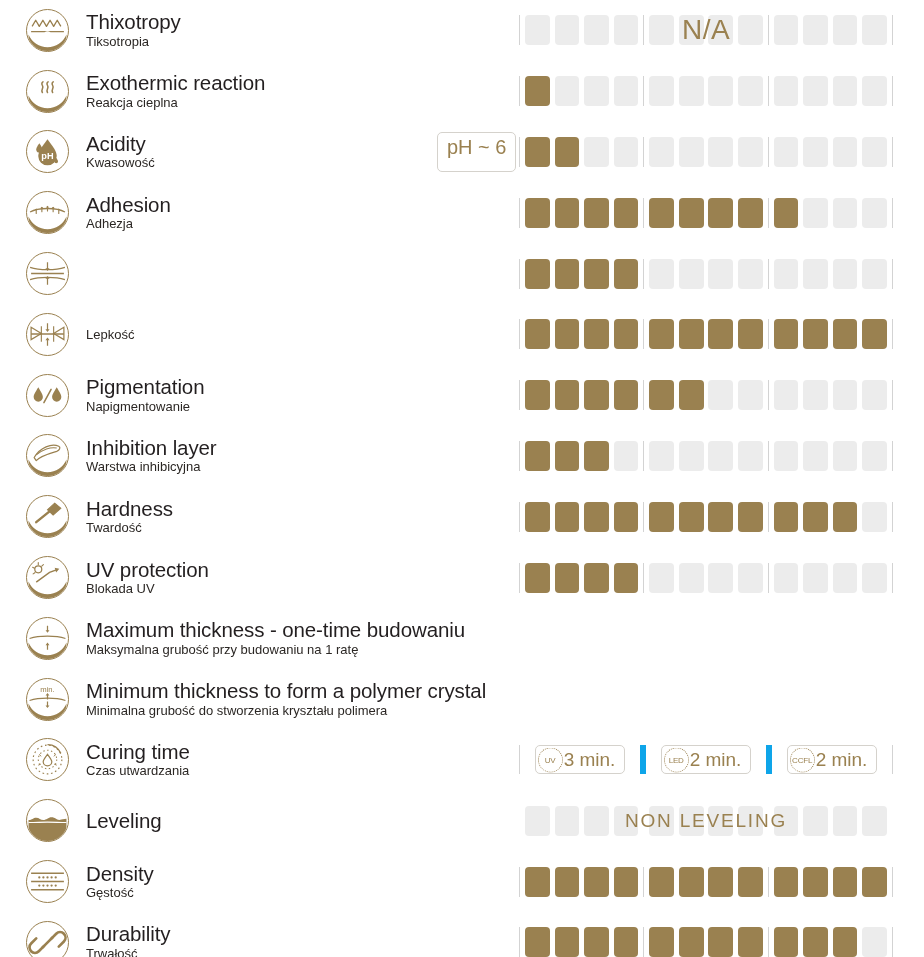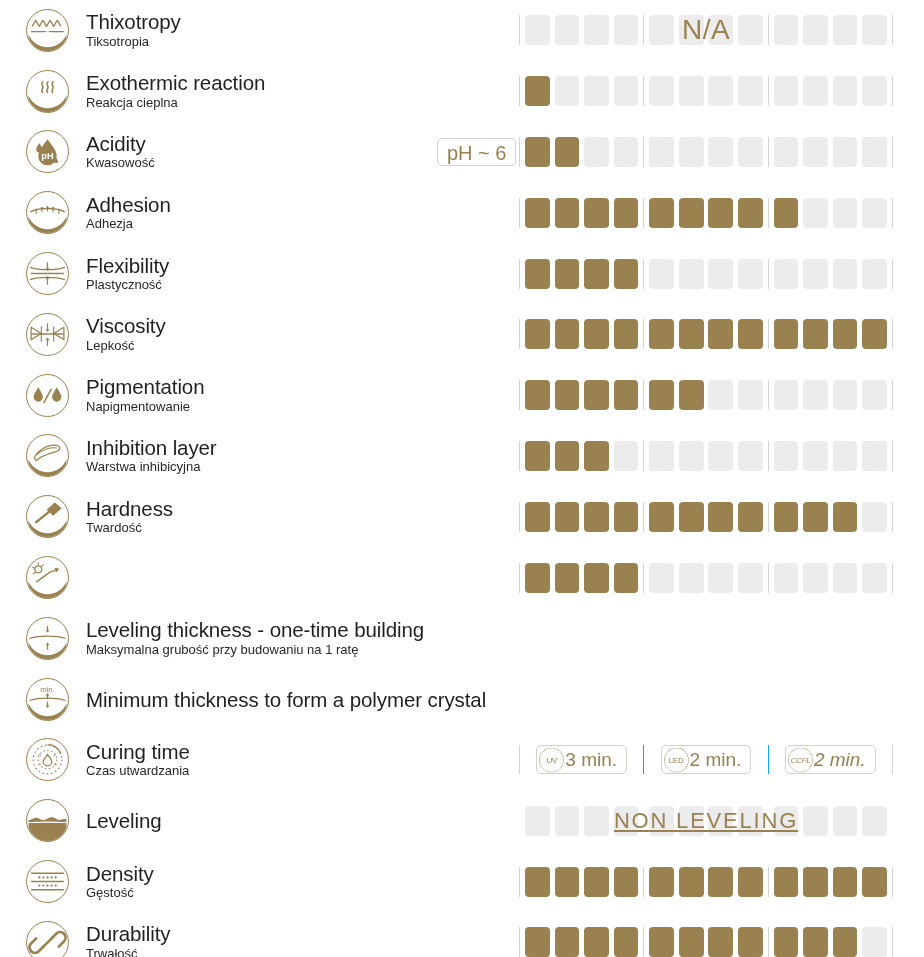--- a/index.html
+++ b/index.html
@@ -104,60 +104,59 @@
     align-items: center;
     justify-content: center;
     pointer-events: none;
   }
   .na-text {
     font-size: 28px;
     color: #9a8150;
     letter-spacing: 0.5px;
   }
   .nonlevel-text {
-    font-size: 22px;
+    font-size: 19px;
     color: #9a8150;
     letter-spacing: 1.8px;
-    text-decoration: underline;
   }
 
   
   .badge {
     border: 1px solid #d5d2cc;
     border-radius: 5px;
     background: #fff;
     color: #9a8150;
     font-size: 20px;
     padding: 3px 11px 4px;
     display: inline-flex;
     align-items: center;
     white-space: nowrap;
   }
   .ph-badge {
     position: absolute;
     left: 437px;
     top: 50%;
     transform: translateY(-50%);
     font-size: 20px;
-    padding: 3px 9px 0;
+    padding: 3px 9px 12px;
   }
 
   
   .cure-row { display: flex; width: 100%; height: 30px; align-items: center; }
   .cure-grp {
     flex: 1 1 0;
     display: flex;
     align-items: center;
     justify-content: center;
     position: relative;
     padding: 0 5px;
   }
-  .cure-grp + .cure-grp { border-left: 1px solid #0ea5e9; }
+  .cure-grp + .cure-grp { border-left: 6px solid #0ea5e9; }
   .cure-grp:first-child { border-left: 1px solid #d3d3d3; }
-  .cure-grp:last-child { border-right: 1px solid #d3d3d3; font-style: italic; }
+  .cure-grp:last-child { border-right: 1px solid #d3d3d3; }
   .cure-pill {
     border: 1px solid #d5d2cc;
     border-radius: 5px;
     background: #fff;
     height: 29px;
     display: flex;
     align-items: center;
     padding: 0 9px 0 28px;
     color: #9a8150;
     font-size: 19px;
@@ -368,24 +367,20 @@
         <path d="M3 14 C12 17 28 17 37 14" fill="none" stroke="#9a8150" stroke-width="1.2"></path>
         <path d="M3 26 C12 23 28 23 37 26" fill="none" stroke="#9a8150" stroke-width="1.2"></path>
         <path d="M4 20 h32" stroke="#9a8150" stroke-width="1.3"></path>
         <path d="M20 9 v7" stroke="#9a8150" stroke-width="1.2"></path>
         <path d="M20 17.5 l2 -2.6 h-4 z" fill="#9a8150"></path>
         <path d="M20 31 v-7" stroke="#9a8150" stroke-width="1.2"></path>
         <path d="M20 22.5 l2 2.6 h-4 z" fill="#9a8150"></path>
             </svg>
           </div>
            </div>
-        <div class="label-cell">
-             <div class="label-en">Flexibility</div>
-             <div class="label-pl">Plastyczność</div>
-           </div>
         <div class="meter-cell">
 
                <div class="meter">
                  <div class="group">
               <div class="seg on"></div>
               <div class="seg on"></div>
               <div class="seg on"></div>
               <div class="seg on"></div>
             </div>
             <div class="group">
@@ -414,21 +409,20 @@
         <path d="M14 12 v15" stroke="#9a8150" stroke-width="1.1"></path>
         <path d="M26 12 v15" stroke="#9a8150" stroke-width="1.1"></path>
         <path d="M20 9 v7" stroke="#9a8150" stroke-width="1.2"></path>
         <path d="M20 17.5 l2 -2.6 h-4 z" fill="#9a8150"></path>
         <path d="M20 31 v-7" stroke="#9a8150" stroke-width="1.2"></path>
         <path d="M20 23 l2 2.6 h-4 z" fill="#9a8150"></path>
             </svg>
           </div>
            </div>
         <div class="label-cell">
-             <div class="label-en">Viscosity</div>
              <div class="label-pl">Lepkość</div>
            </div>
         <div class="meter-cell">
 
                <div class="meter">
                  <div class="group">
               <div class="seg on"></div>
               <div class="seg on"></div>
               <div class="seg on"></div>
               <div class="seg on"></div>
@@ -576,20 +570,24 @@
           <path d="M11 5.5 v2"></path>
                 <path d="M5.5 10 l1.8 0.9"></path>
                 <path d="M6 16.5 l1.7 -1.2"></path>
           <path d="M16 7.5 l-1.6 1.4"></path>
         </g>
         <path d="M9 24.5 L22 15 L30 12" fill="none" stroke="#9a8150" stroke-width="1.4"></path>
         <path d="M31.5 11.5 l-4.5 -1 l1.4 4.6 z" fill="#9a8150"></path>
             </svg>
           </div>
            </div>
+        <div class="label-cell">
+             <div class="label-en">UV protection</div>
+             <div class="label-pl">Blokada UV</div>
+           </div>
         <div class="meter-cell">
 
                <div class="meter">
                  <div class="group">
               <div class="seg on"></div>
               <div class="seg on"></div>
               <div class="seg on"></div>
               <div class="seg on"></div>
             </div>
             <div class="group">
@@ -616,21 +614,21 @@
         <path d="M2.5 20 C12 17 28 17 37.5 20" fill="none" stroke="#9a8150" stroke-width="1.2"></path>
         <path d="M20 7.5 v5.5" stroke="#9a8150" stroke-width="1.2"></path>
            <path d="M20 14.5 l1.9 -2.5 h-3.8 z" fill="#9a8150"></path>
            <path d="M20 31 v-5.5" stroke="#9a8150" stroke-width="1.2"></path>
            <path d="M20 24 l1.9 2.5 h-3.8 z" fill="#9a8150"></path>
         <text x="20" y="22.5" font-family="Liberation Sans, sans-serif" font-size="7.5" fill="#fff" text-anchor="middle">max.</text>
             </svg>
           </div>
            </div>
         <div class="label-cell">
-             <div class="label-en">Leveling thickness - one-time building</div>
+             <div class="label-en">Maximum thickness - one-time budowaniu</div>
              <div class="label-pl">Maksymalna grubość przy budowaniu na 1 ratę</div>
            </div>
         <div class="meter-cell">
                
                
                
              </div>
       </div>
       <div class="row">
         <div class="icon-cell">
@@ -641,20 +639,21 @@
         <path d="M20 20 v-5" stroke="#9a8150" stroke-width="1.2"></path>
            <path d="M20 13.6 l1.9 2.6 h-3.8 z" fill="#9a8150"></path>
            <path d="M20 22 v5" stroke="#9a8150" stroke-width="1.2"></path>
            <path d="M20 28.4 l1.9 -2.6 h-3.8 z" fill="#9a8150"></path>
         <text x="20" y="12.5" font-family="Liberation Sans, sans-serif" font-size="7.5" fill="#9a8150" text-anchor="middle">min.</text>
             </svg>
           </div>
            </div>
         <div class="label-cell">
              <div class="label-en">Minimum thickness to form a polymer crystal</div>
+             <div class="label-pl">Minimalna grubość do stworzenia kryształu polimera</div>
            </div>
         <div class="meter-cell">
                
                
                
              </div>
       </div>
       <div class="row">
         <div class="icon-cell">
              <div class="icon-circle">

